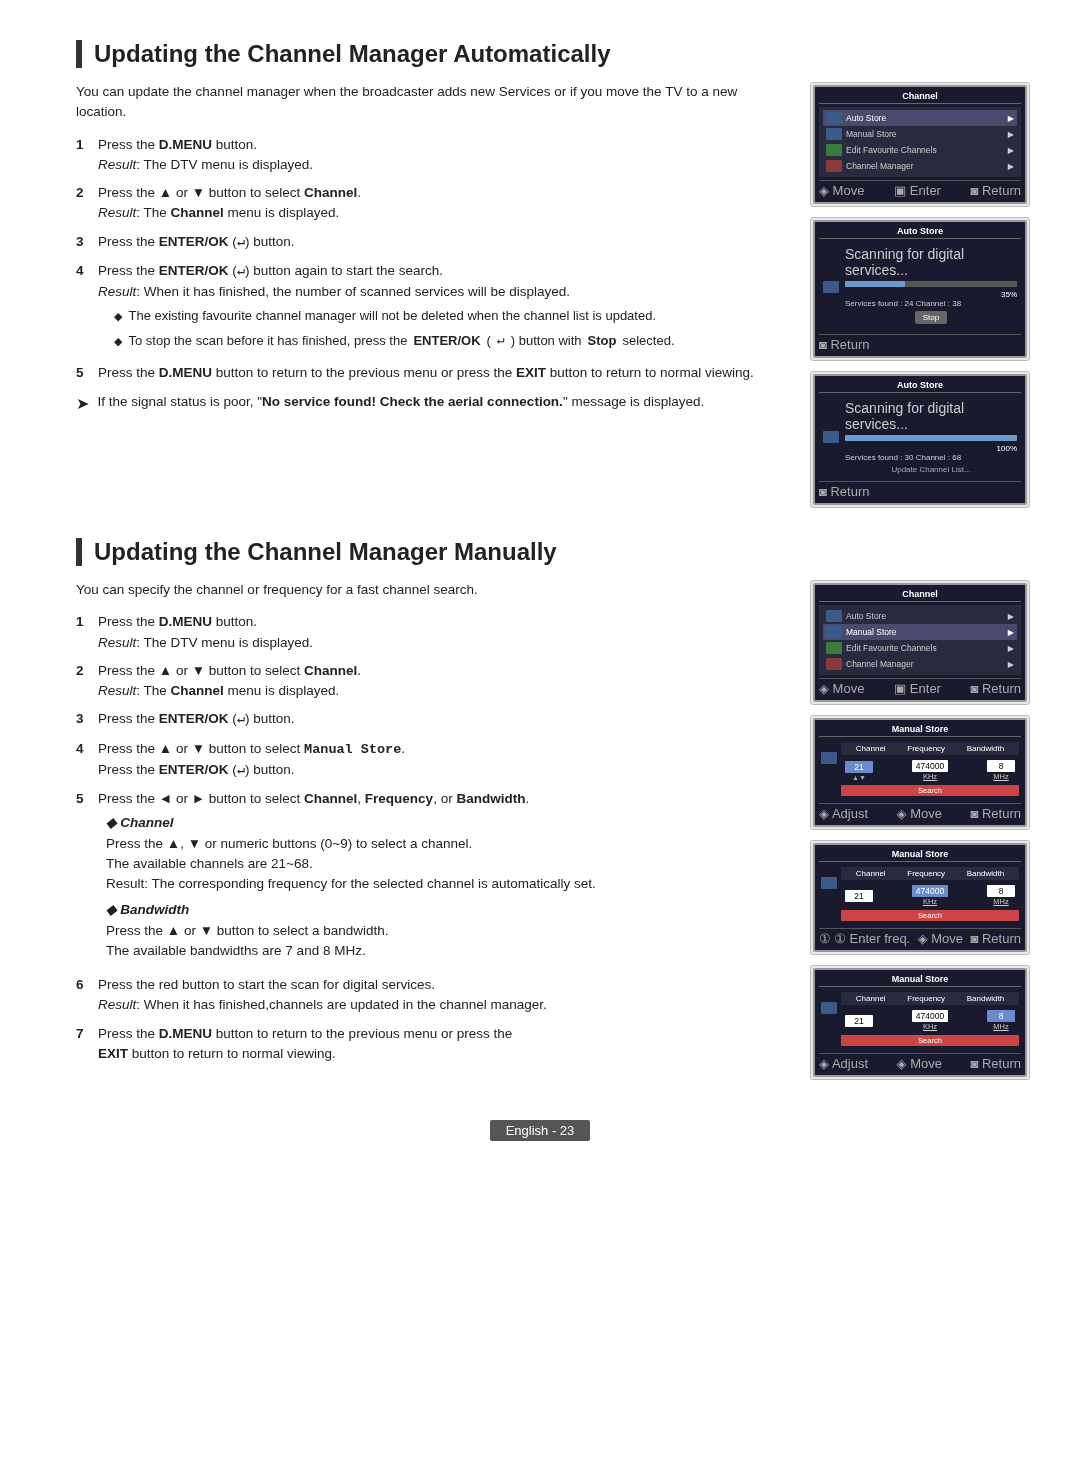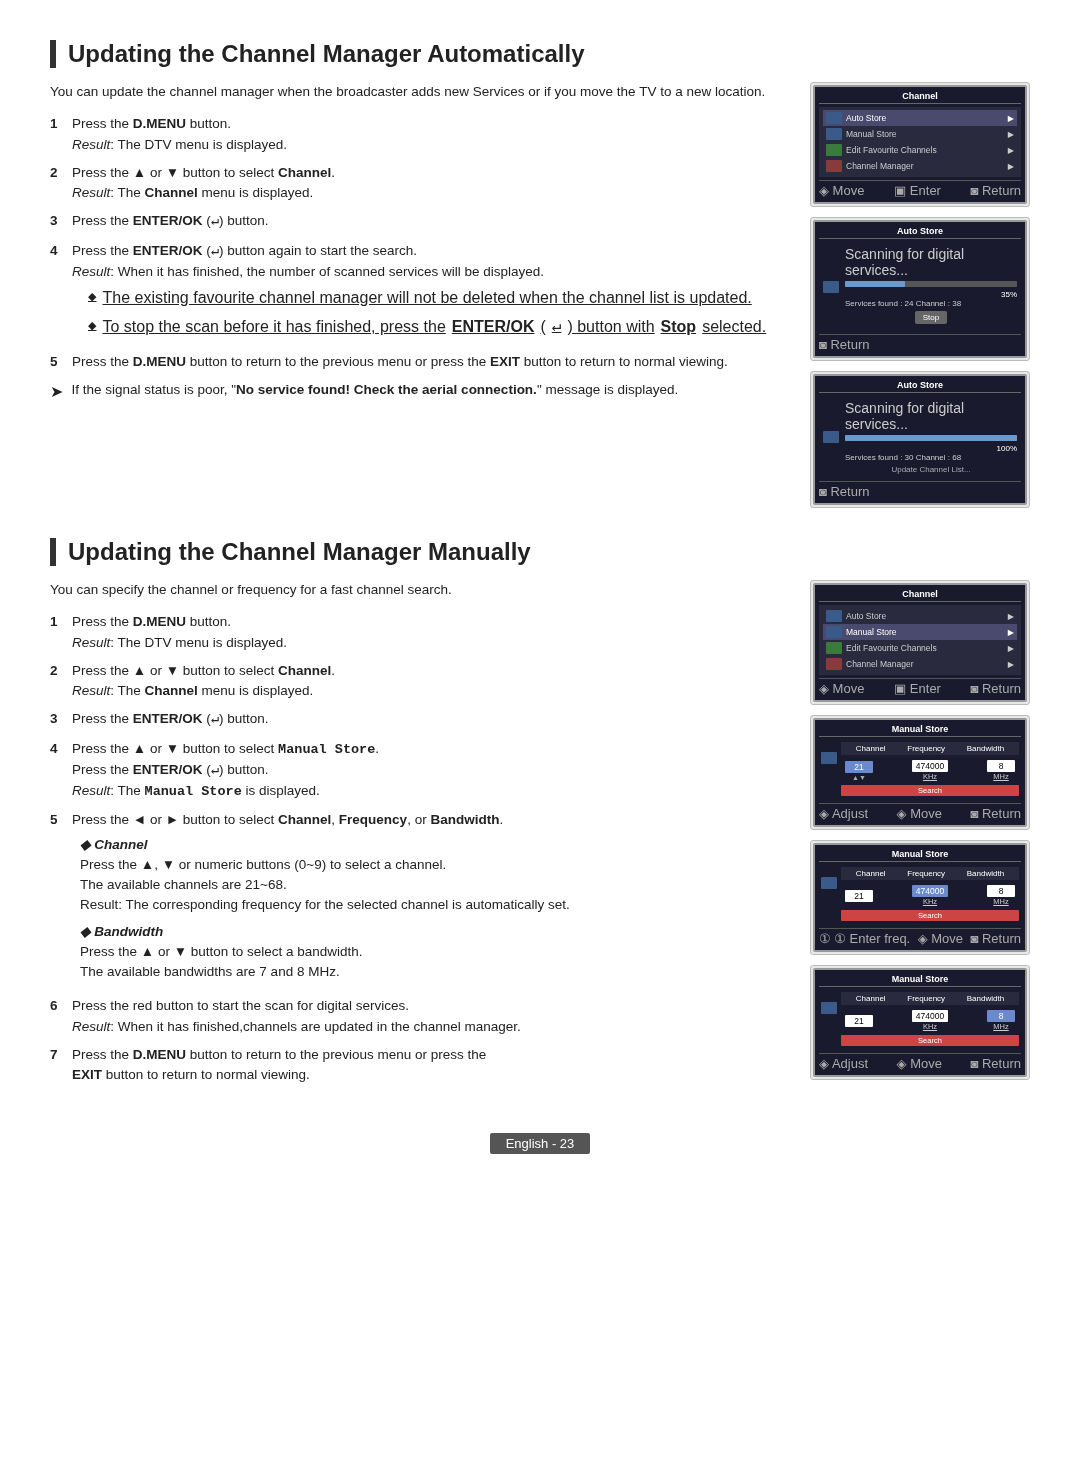--- a/index.html
+++ b/index.html
@@ -8,20 +8,21 @@
       min-height: 1474px;
       background: #fff;
       font-family: Arial, Helvetica, sans-serif;
       font-size: 14px;
       color: #222;
       padding: 40px 50px;
     }
 
     .section {
       margin-bottom: 30px;
+      margin-left: 26px;
     }
 
     .section-title {
       font-size: 24px;
       font-weight: 900;
       border-left: 6px solid #333;
       padding-left: 12px;
       margin-bottom: 14px;
       font-family: Arial, Helvetica, sans-serif;
     }
@@ -86,23 +87,22 @@
     .bullet-list {
       list-style: none;
       margin-left: 16px;
       margin-top: 4px;
     }
 
     .bullet-list li {
       display: flex;
       gap: 6px;
       margin-bottom: 5px;
-      font-size: 16px;
+      font-size: 13px;
       line-height: 1.5;
-      text-decoration: underline;
     }
 
     .bullet-list li::before {
       content: "◆";
       font-size: 11px;
       margin-top: 2px;
       flex-shrink: 0;
     }
 
     .tip-line {
@@ -499,21 +499,20 @@
           <div class="step-content">
             Press the <b>ENTER/OK</b> (<span class="mono">↵</span>) button.
           </div>
         </li>
 
         <li>
           <span class="step-num">4</span>
           <div class="step-content">
             Press the ▲ or ▼ button to select <b><span class="mono">Manual Store</span></b>.<br>
             Press the <b>ENTER/OK</b> (<span class="mono">↵</span>) button.<br>
-            <span class="result"><span class="result-label">Result</span>: The <span class="mono"><b>Manual Store</b></span> is displayed.</span>
           </div>
         </li>
 
         <li>
           <span class="step-num">5</span>
           <div class="step-content">
             Press the ◄ or ► button to select <b>Channel</b>, <b>Frequency</b>, or <b>Bandwidth</b>.
             <ul class="sub-bullet-list">
               <li>
                 <div>

